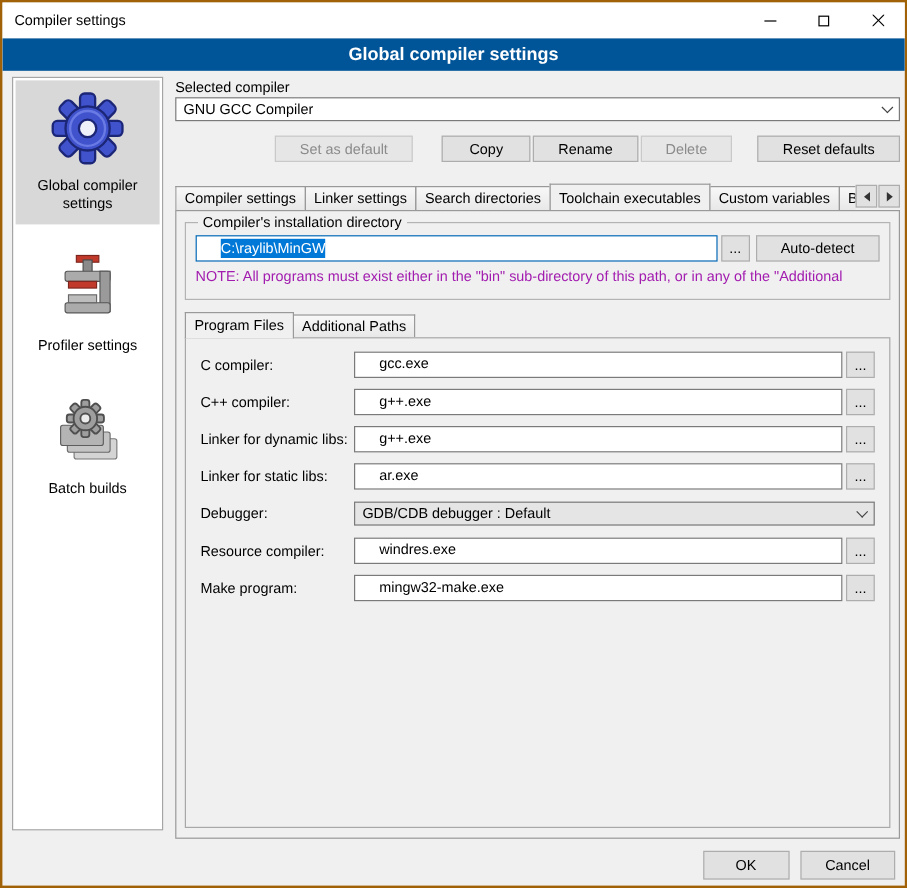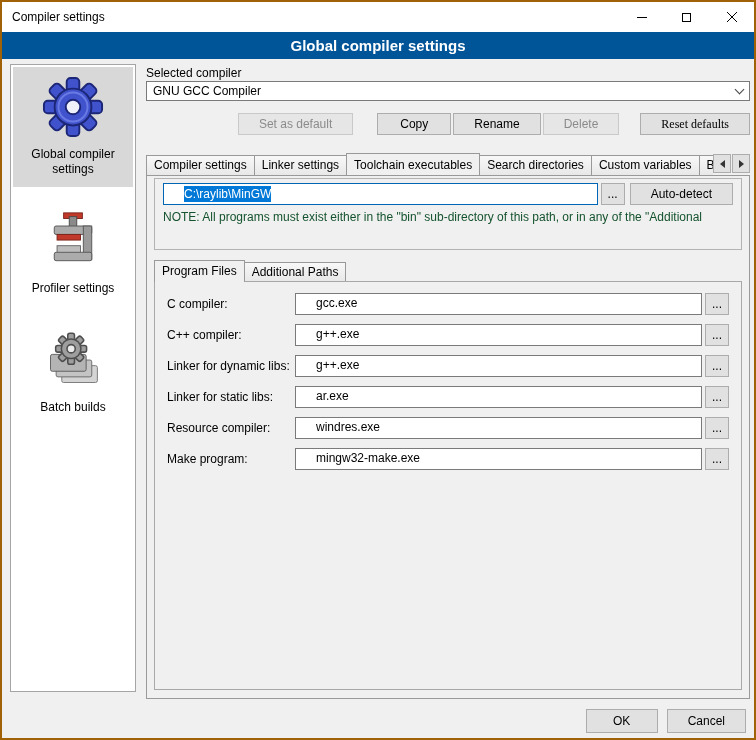--- a/index.html
+++ b/index.html
@@ -48,21 +48,21 @@
 
   
   .btn { font-family:"Liberation Sans",sans-serif; font-size:12px; height:22px;
          background:#e1e1e1; border:1px solid #adadad; padding:0 20px; cursor:default; }
   .btn.disabled { color:#8b8b8b; border-color:#c9c9c9; background:#e6e6e6; }
   .actions { position:absolute; top:53px; left:0; right:0; height:22px;
              display:flex; justify-content:flex-end; align-items:center; }
   .btn.w-default { min-width:90px; margin-right:24px; }
   .btn.w-copy, .btn.w-rename, .btn.w-delete { min-width:74px; margin-right:2px; }
   .btn.w-delete { margin-right:21px; }
-  .btn.w-reset { min-width:106px;font-family:Liberation Serif, serif; }
+  .btn.w-reset { min-width:106px; }
 
   
   .tabstrip { position:absolute; top:92px; left:0; right:0; height:23px; display:flex; }
   .tabs { display:flex; align-items:flex-end; flex:1; min-width:0; overflow:hidden; height:23px; }
   .tab { flex:0 0 auto; height:20px; line-height:19px; padding:0 7px; white-space:nowrap;
          background:linear-gradient(#f8f8f8,#e8e8e8); border:1px solid #999; border-bottom:none;
          margin-right:-1px; cursor:default; }
   .tab.active { height:23px; line-height:22px; background:#f0f0f0; position:relative; z-index:3;
                 margin-bottom:-1px; }
   .tab-arrows { flex:0 0 auto; display:flex; gap:1px; margin-top:2px; height:19px; }
@@ -78,21 +78,21 @@
   fieldset { position:absolute; left:7px; right:7px; top:2px; height:72px;
              border:1px solid #b3b3b3; padding:2px 8px 4px; }
   legend { padding:0 4px; margin-left:2px; font-size:12px; }
   .dir-row { display:flex; align-items:center; margin-top:2px; height:22px; }
   .text-input { flex:1; height:22px; background:#fff; border:1px solid #7a7a7a;
                 padding:2px 20px; overflow:hidden; white-space:nowrap; }
   .text-input.focused { border-color:#0066b4; }
   .sel-text { display:inline-block; background:#0078D7; color:#fff; line-height:16px; }
   .btn.browse { width:24px; min-width:24px; padding:0; margin-left:3px; flex:0 0 auto; }
   .btn.autodetect { min-width:82px; margin-left:5px; flex:0 0 auto; }
-  .note { color:#14532d; margin-top:5px; white-space:nowrap; overflow:hidden; font-size:12px; }
+  .note { color:#a21caf; margin-top:5px; white-space:nowrap; overflow:hidden; font-size:12px; }
 
   
   .subtabstrip { position:absolute; left:7px; right:7px; top:84px; height:21px;
                  display:flex; align-items:flex-end; }
   .subtabstrip .tab { height:19px; line-height:18px; }
   .subtabstrip .tab.active { height:22px; line-height:21px; }
   .sub-panel { position:absolute; left:7px; right:7px; top:105px; bottom:8px;
                border:1px solid #a8a8a8; background:#f0f0f0; padding:11px 12px; }
 
   .frow { display:flex; align-items:center; height:22px; margin-bottom:9px; }
@@ -202,38 +202,39 @@
       <button class="btn w-copy">Copy</button>
       <button class="btn w-rename">Rename</button>
       <button class="btn disabled w-delete">Delete</button>
       <button class="btn w-reset">Reset defaults</button>
     </div>
 
     <div class="tabstrip">
       <div class="tabs">
         <span class="tab">Compiler settings</span>
         <span class="tab">Linker settings</span>
+        <span class="tab">Search directories</span>
         <span class="tab active">Toolchain executables</span>
-        <span class="tab">Search directories</span>
         <span class="tab">Custom variables</span>
         <span class="tab">Buil</span>
       </div>
       <div class="tab-arrows">
         <button class="arrow-btn">
           <span class="tri-left"></span>
         </button>
         <button class="arrow-btn">
           <span class="tri-right"></span>
         </button>
       </div>
     </div>
 
     <div class="tab-panel">
 
       <fieldset>
+        <legend>Compiler's installation directory</legend>
         <div class="dir-row">
           <div class="text-input focused">
             <span class="sel-text">C:\raylib\MinGW</span>
           </div>
           <button class="btn browse">...</button>
           <button class="btn autodetect">Auto-detect</button>
         </div>
         <div class="note">NOTE: All programs must exist either in the "bin" sub-directory of this path, or in any of the "Additional</div>
       </fieldset>
 
@@ -269,20 +270,27 @@
         </div>
 
         <div class="frow">
           <span class="flabel">Linker for static libs:</span>
           <div class="text-input">
             <span>ar.exe</span>
           </div>
           <button class="btn browse">...</button>
         </div>
 
+        <div class="frow">
+          <span class="flabel">Debugger:</span>
+          <div class="combo gray">
+            <span class="val">GDB/CDB debugger : Default</span>
+            <span class="chev"></span>
+          </div>
+        </div>
 
         <div class="frow">
           <span class="flabel">Resource compiler:</span>
           <div class="text-input">
             <span>windres.exe</span>
           </div>
           <button class="btn browse">...</button>
         </div>
 
         <div class="frow">

